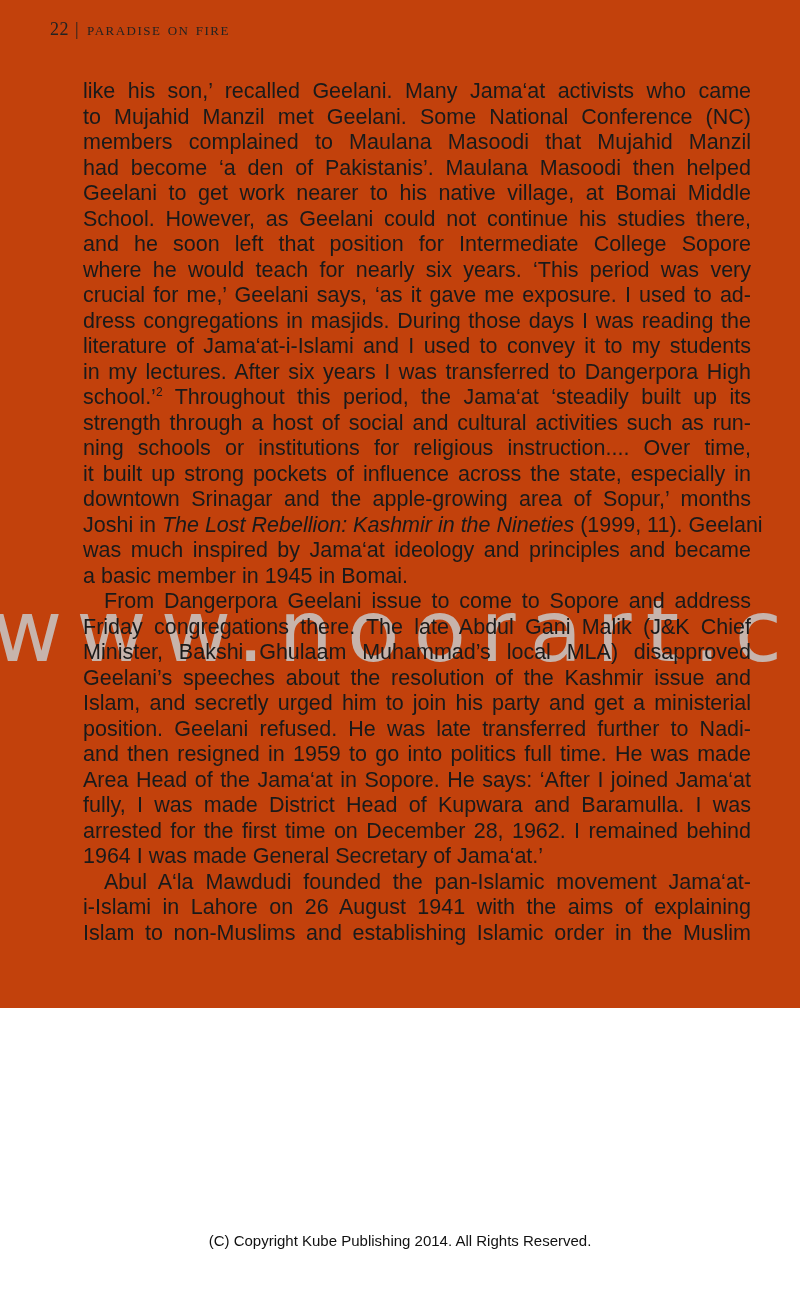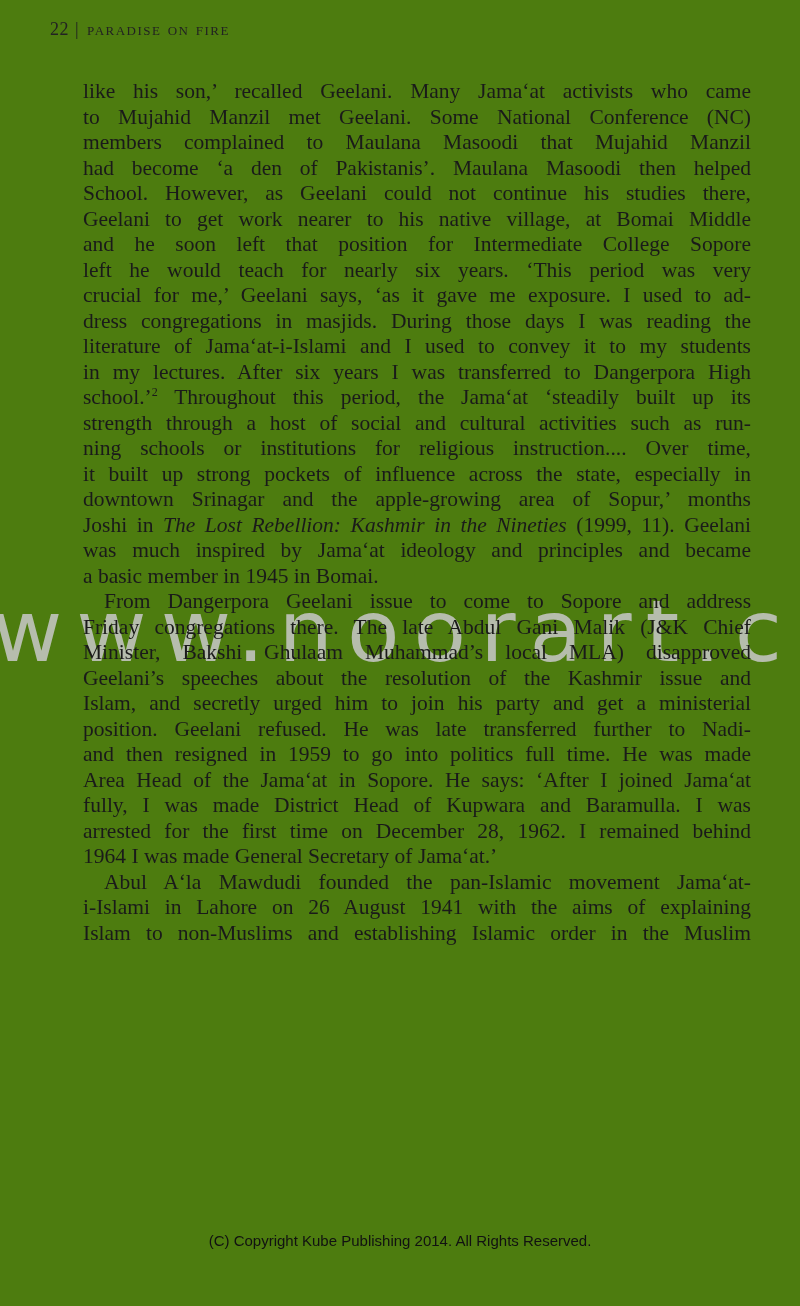--- a/index.html
+++ b/index.html
@@ -1,27 +1,27 @@
 <!DOCTYPE html>
 <html><head>
 <meta charset="utf-8">
 <style>
   html, body { margin: 0; padding: 0; background: #ffffff; }
   body { width: 800px; height: 1306px; position: relative; overflow: hidden; }
-  .page { position: absolute; left: 0; top: 0; width: 800px; height: 1306px; background: #4d7c0f; }
+  .page { position: absolute; left: 0; top: 0; width: 800px; height: 1008px; background: #c2410c; }
   .running-head {
     position: absolute; left: 50px; top: 18px;
     font-family: "Liberation Serif", "DejaVu Serif", serif;
     font-size: 18px; color: #222; letter-spacing: 0.5px;
   }
   .running-head .sep { margin: 0 8px 0 6px; }
   .running-head .title { font-variant: small-caps; text-transform: lowercase; letter-spacing: 1.5px; font-size: 19px; }
   .body-text {
     position: absolute; left: 83px; top: 79px; width: 668px;
-    font-family: Liberation Serif, serif;
+    font-family: Liberation Sans, sans-serif;
     font-size: 21.5px; line-height: 25.5px; color: #1a1a1a;
   }
   .line {
     display: block; height: 25.5px; white-space: nowrap;
     text-align: justify; text-align-last: justify; overflow: visible;
   }
   .line.last { text-align-last: left; }
   .line.indent { padding-left: 21px; }
   .line i, .line em { font-style: italic; }
   .line sup { font-size: 12px; line-height: 0; vertical-align: 8px; }
@@ -48,24 +48,24 @@
   </div>
 
   <div class="watermark">www.noorart.com</div>
 
   <div class="body-text">
 
     <span class="line">like his son,’ recalled Geelani. Many Jama‘at activists who came</span>
     <span class="line">to Mujahid Manzil met Geelani. Some National Conference (NC)</span>
     <span class="line">members complained to Maulana Masoodi that Mujahid Manzil</span>
     <span class="line">had become ‘a den of Pakistanis’. Maulana Masoodi then helped</span>
+    <span class="line">Geelani to get work nearer to his native village, at Bomai Middle</span>
     <span class="line">School. However, as Geelani could not continue his studies there,</span>
-    <span class="line">Geelani to get work nearer to his native village, at Bomai Middle</span>
     <span class="line">and he soon left that position for Intermediate College Sopore</span>
-    <span class="line">left he would teach for nearly six years. ‘This period was very</span>
+    <span class="line">where he would teach for nearly six years. ‘This period was very</span>
     <span class="line">crucial for me,’ Geelani says, ‘as it gave me exposure. I used to ad-</span>
     <span class="line">dress congregations in masjids. During those days I was reading the</span>
     <span class="line">literature of Jama‘at-i-Islami and I used to convey it to my students</span>
     <span class="line">in my lectures. After six years I was transferred to Dangerpora High</span>
     <span class="line"><span>school.’</span><sup>2</sup><span> Throughout this period, the Jama‘at ‘steadily built up its</span></span>
     <span class="line">strength through a host of social and cultural activities such as run-</span>
     <span class="line">ning schools or institutions for religious instruction.... Over time,</span>
     <span class="line">it built up strong pockets of influence across the state, especially in</span>
     <span class="line">downtown Srinagar and the apple-growing area of Sopur,’ months</span>
     <span class="line"><span>Joshi in </span><i>The Lost Rebellion: Kashmir in the Nineties</i><span> (1999, 11). Geelani</span></span>

